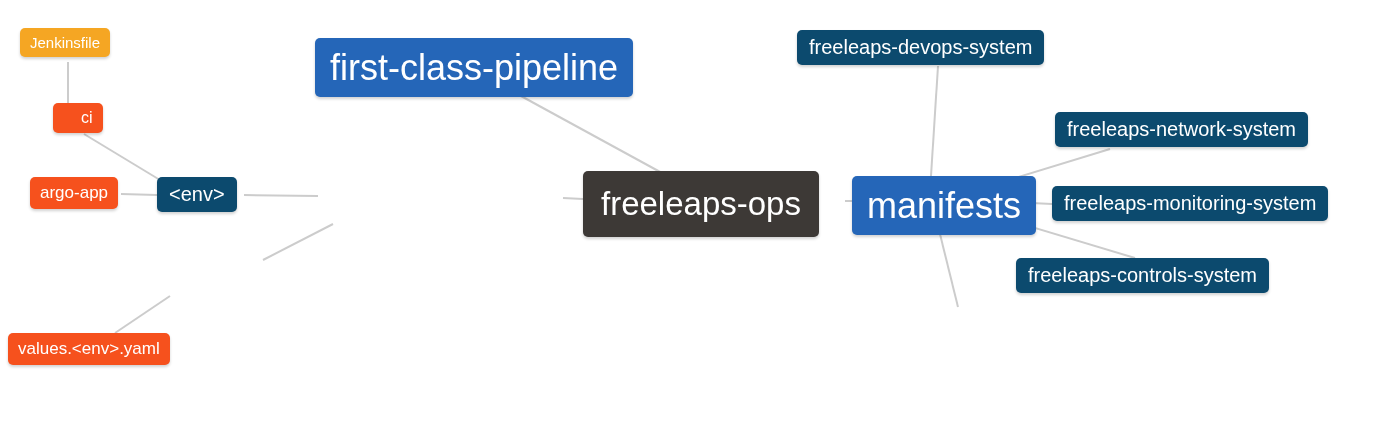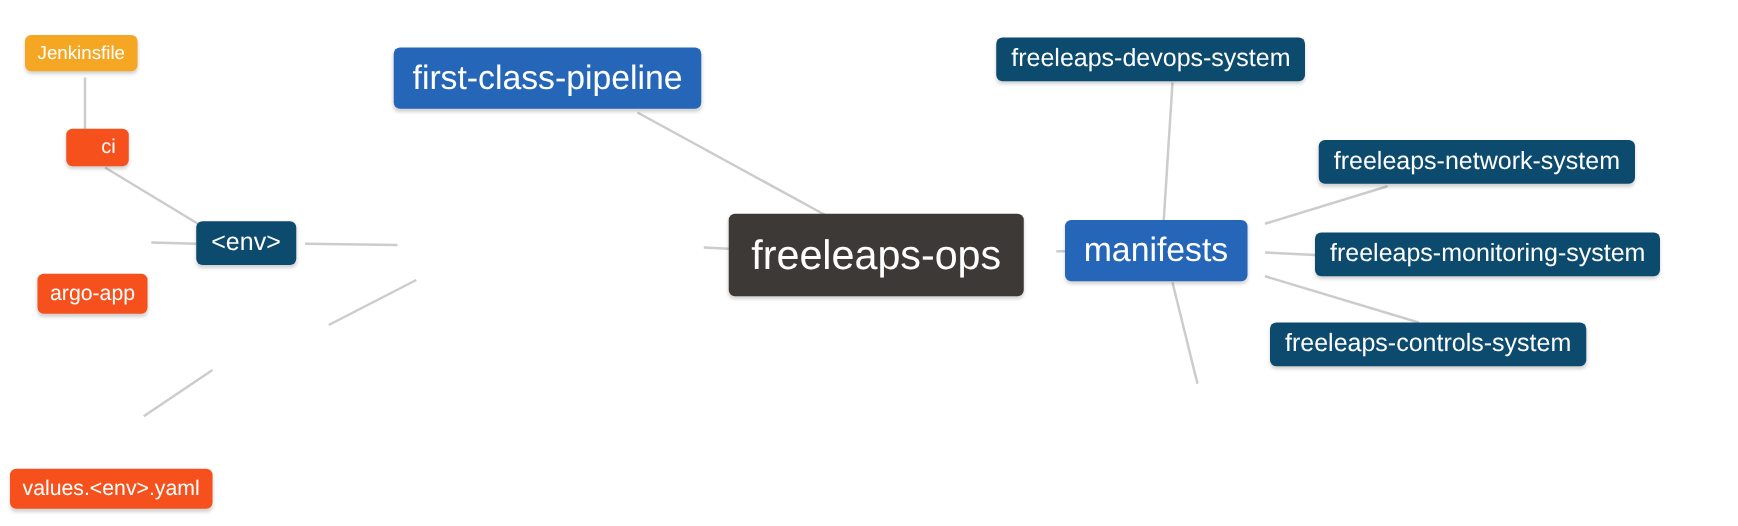--- a/index.html
+++ b/index.html
@@ -24,23 +24,23 @@
     white-space: nowrap;
     cursor: pointer;
     line-height: 1.15;
   }
   .bg-dark   { background: #3d3936; }
   .bg-blue   { background: #2566b8; }
   .bg-green  { background: #0c4a6e; }
   .bg-red    { background: #f6511d; }
   .bg-orange { background: #f5a623; }
   .sz-root   { font-size: 33px; padding: 14px 18px; }
-  .sz-branch { font-size: 27px; padding: 9px 15px; }
+  .sz-branch { font-size: 36px; padding: 9px 15px; }
   .sz-leaf   { font-size: 20px; padding: 6px 12px; }
-  .sz-small  { font-size: 17px; padding: 6px 10px; margin-top: 42px; }
+  .sz-small  { font-size: 17px; padding: 6px 10px; }
   .sz-xs     { font-size: 15px; padding: 6px 10px; }
 </style>
 </head>
 <body>
 
 <div class="canvas">
 
   <svg class="edges" viewBox="0 0 1390 421">
     <line x1="68" y1="62" x2="68" y2="104"></line>
     <line x1="84" y1="134" x2="160" y2="180"></line>

